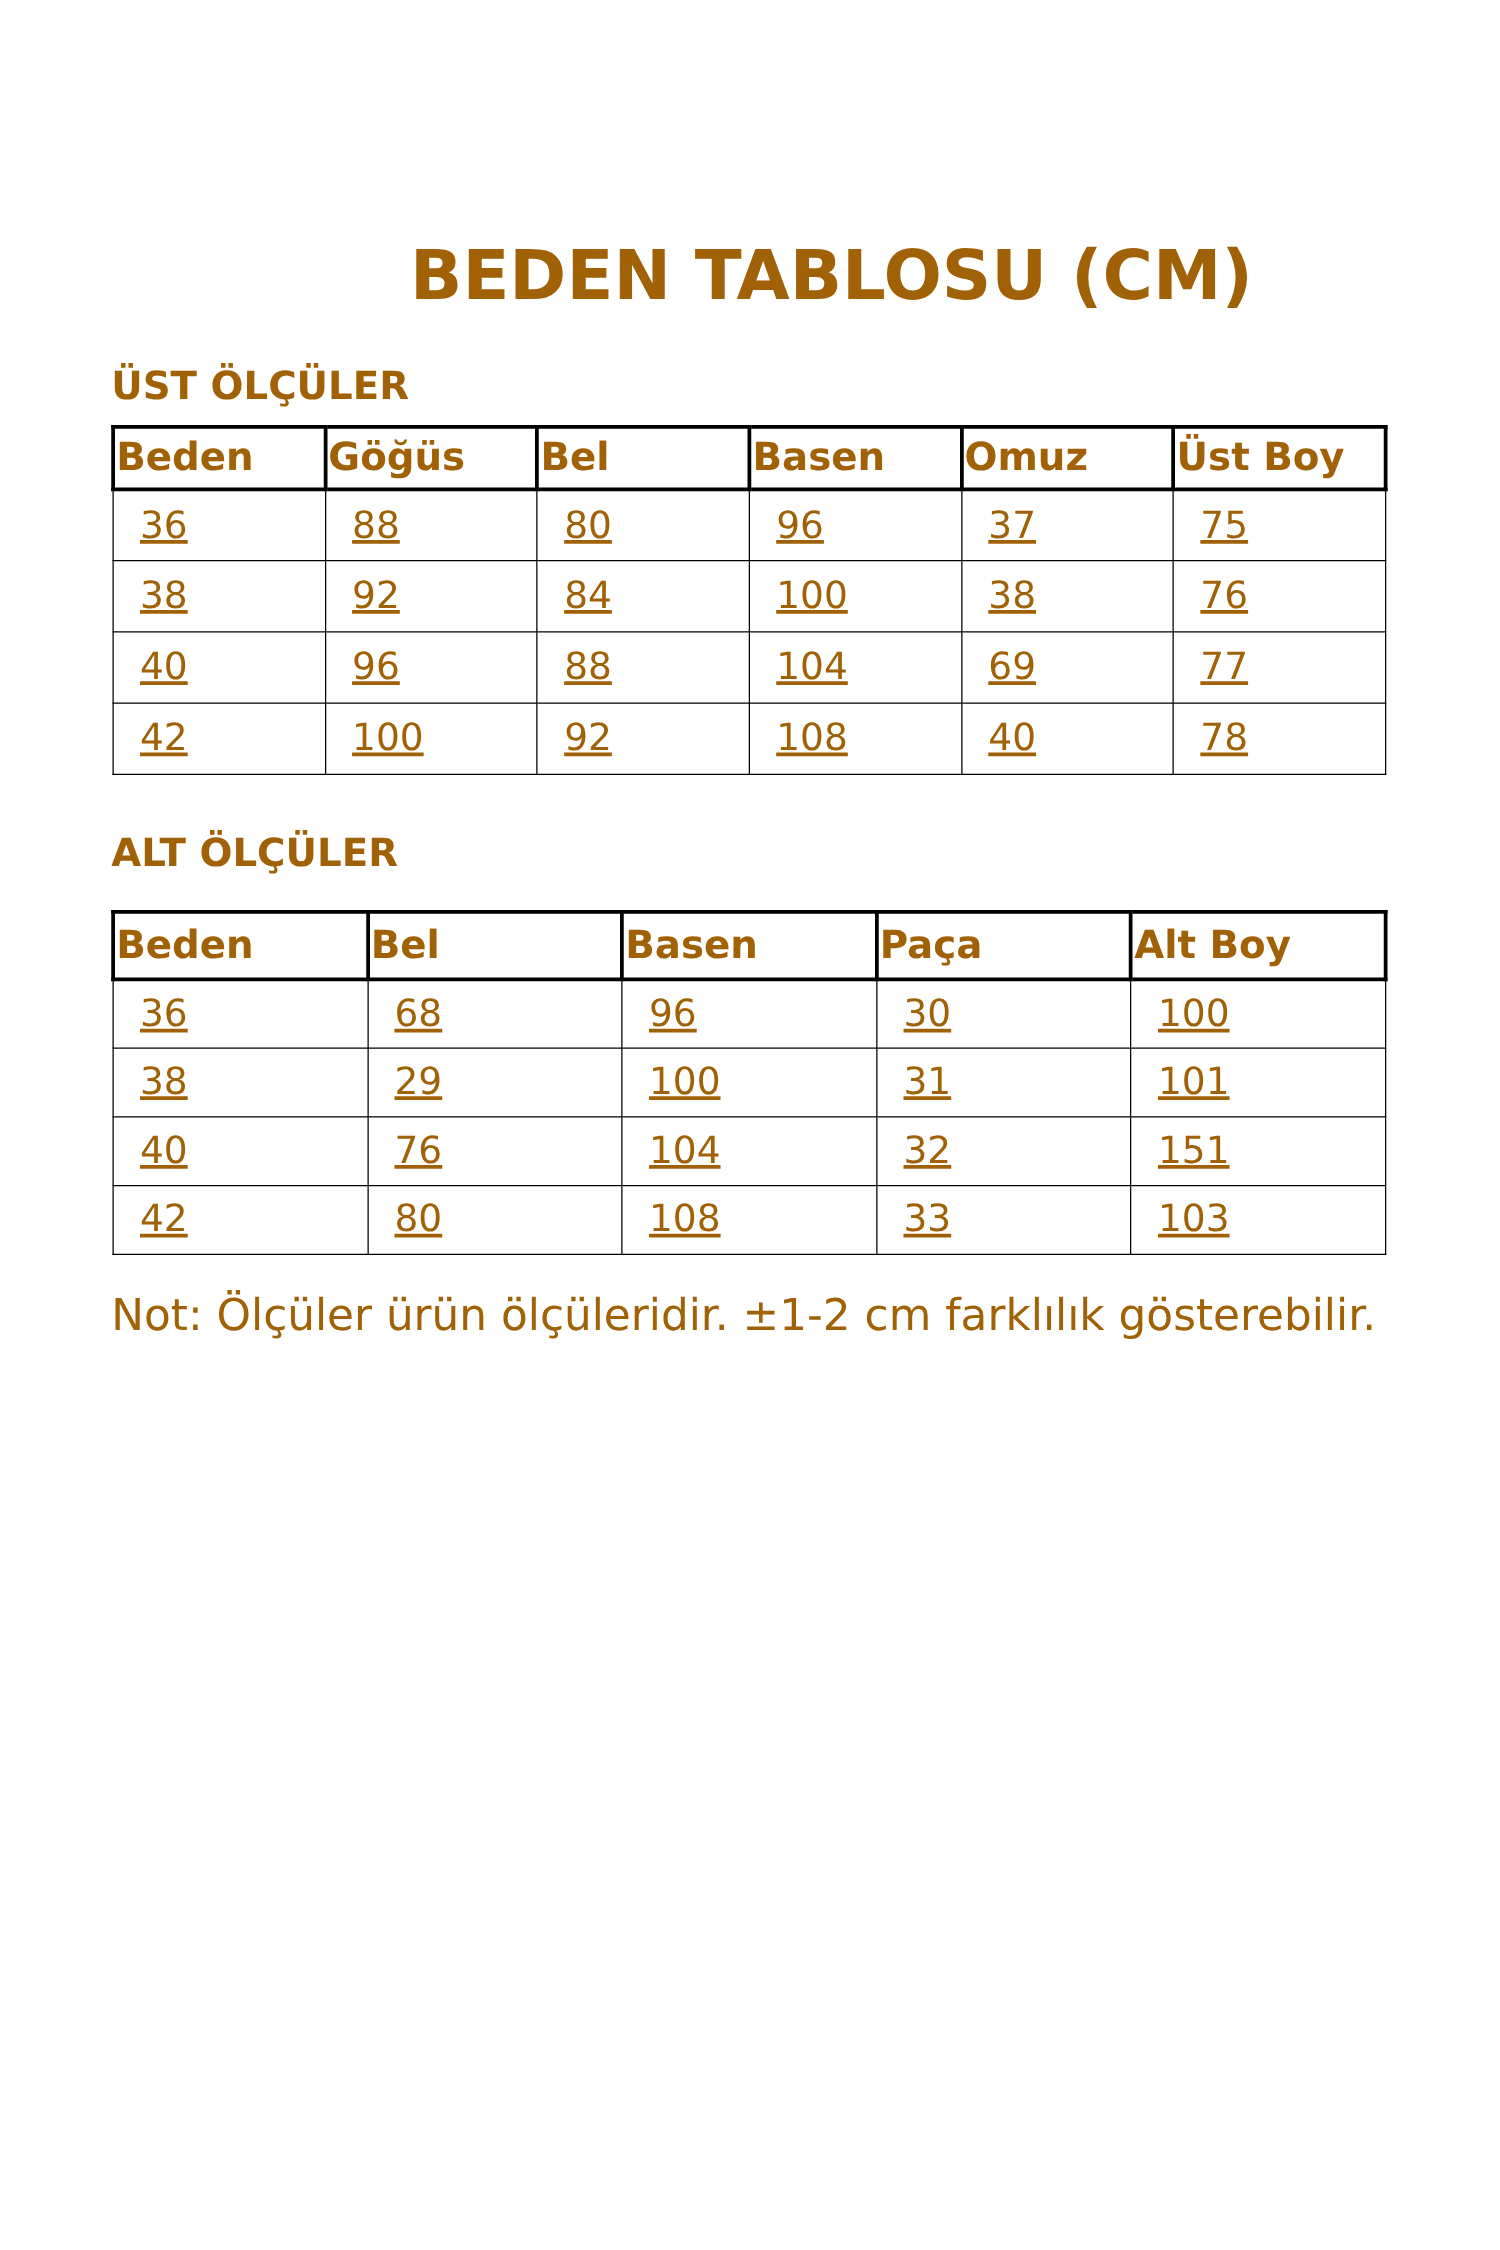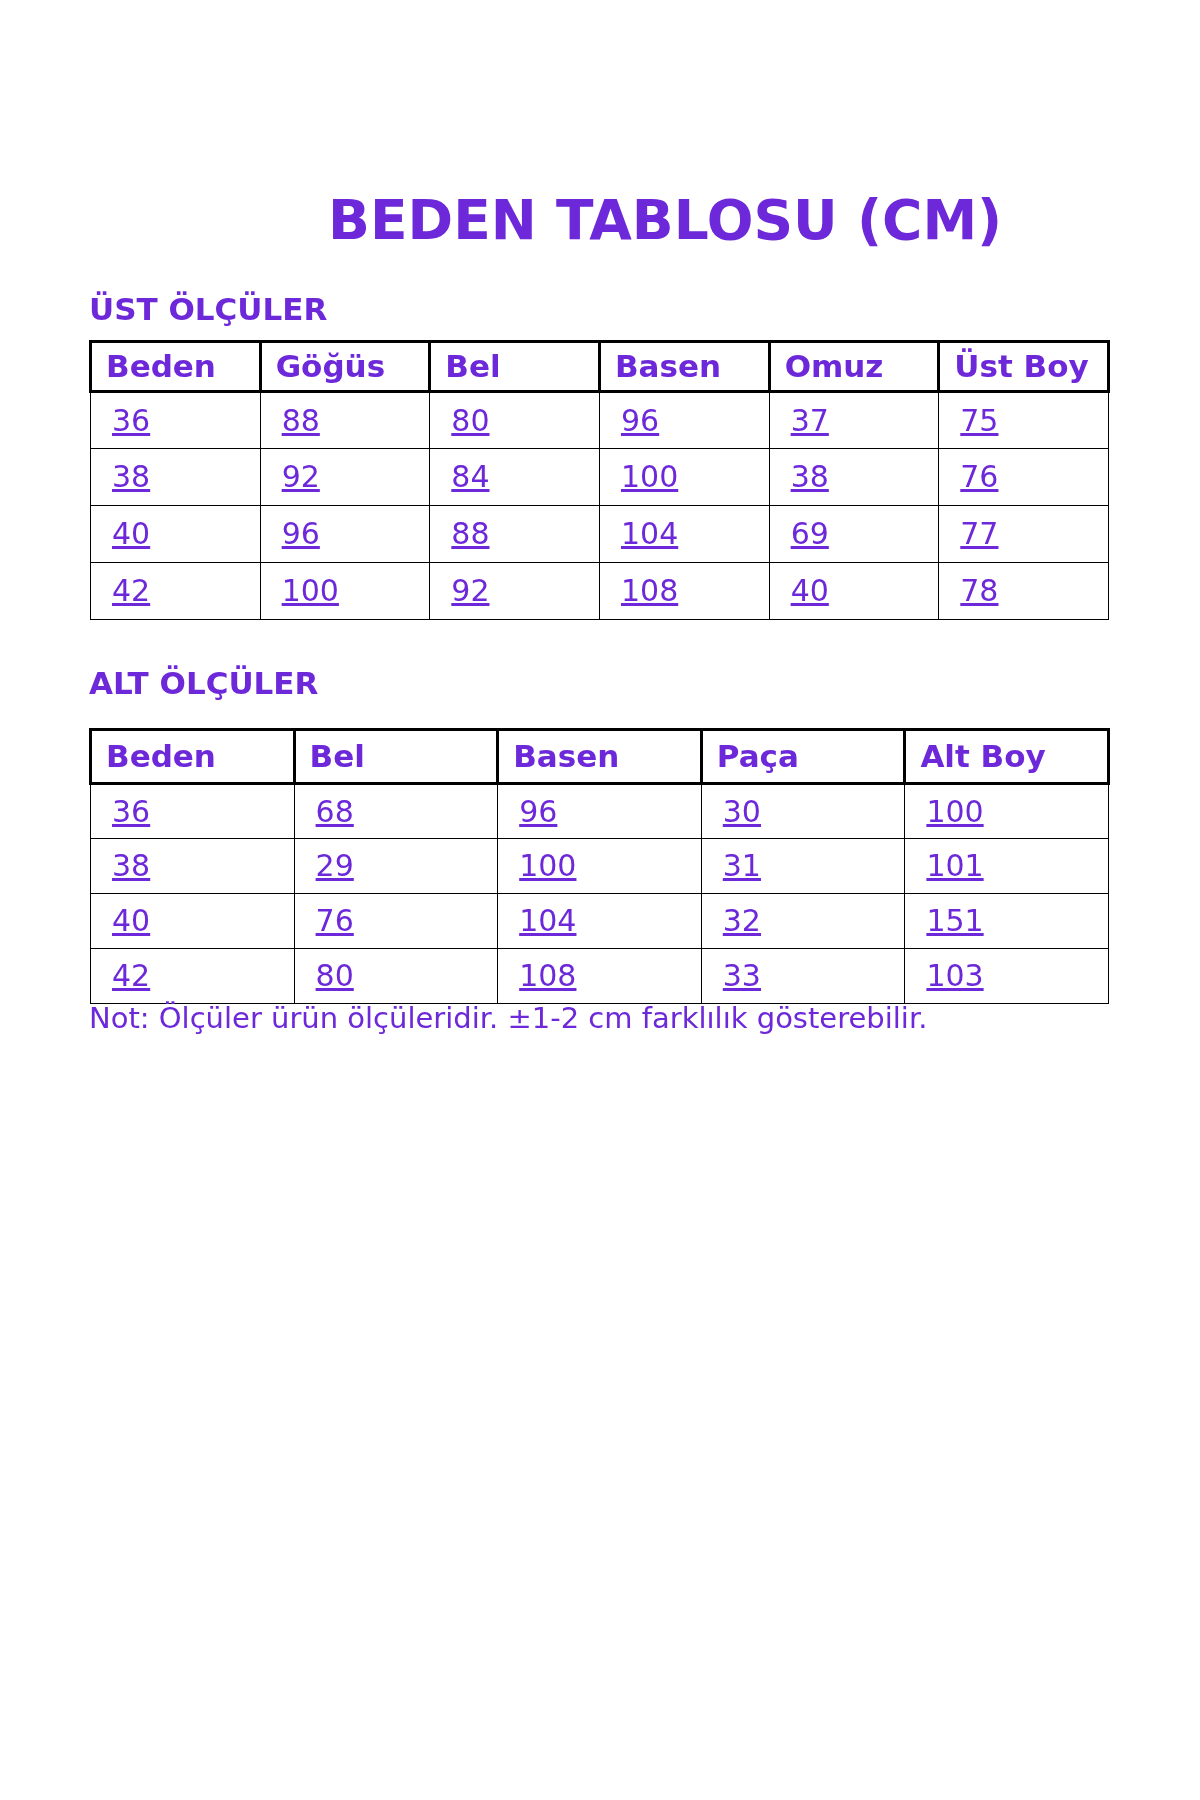--- a/index.html
+++ b/index.html
@@ -6,21 +6,21 @@
     margin: 0;
     padding: 0;
     background: #ffffff;
   }
   .canvas {
     position: relative;
     width: 1200px;
     height: 1800px;
     background: #ffffff;
     font-family: "DejaVu Sans", "Liberation Sans", sans-serif;
-    color: #6d28d9;
+    color: #a16207;
     overflow: hidden;
   }
   .page-title {
     position: absolute;
     left: 328px;
     top: 193px;
     font-size: 55px;
     font-weight: 700;
     line-height: 1;
     white-space: nowrap;
@@ -44,21 +44,21 @@
     table-layout: fixed;
     background: #ffffff;
   }
   table.t1 { top: 340px; }
   table.t2 { top: 728px; }
   table.size-table th {
     border: 3px solid #000000;
     font-size: 31px;
     font-weight: 700;
     text-align: left;
-    padding: 0 0 0 14px;
+    padding: 0 0 0 1px;
     vertical-align: middle;
     line-height: 1;
     overflow: hidden;
     white-space: nowrap;
   }
   table.size-table td {
     border: 1.5px solid #000000;
     font-size: 30px;
     font-weight: 400;
     text-align: left;
@@ -69,22 +69,22 @@
     white-space: nowrap;
     text-decoration: underline;
   }
   table.t1 thead tr { height: 50px; }
   table.t1 tbody tr { height: 57px; }
   table.t2 thead tr { height: 54px; }
   table.t2 tbody tr { height: 55px; }
   .note {
     position: absolute;
     left: 89px;
-    top: 1004px;
-    font-size: 29px;
+    top: 1036px;
+    font-size: 35px;
     line-height: 1;
     white-space: nowrap;
   }
 </style>
 </head>
 <body>
 
 <div class="canvas">
 
   <div class="page-title">BEDEN TABLOSU (CM)</div>

